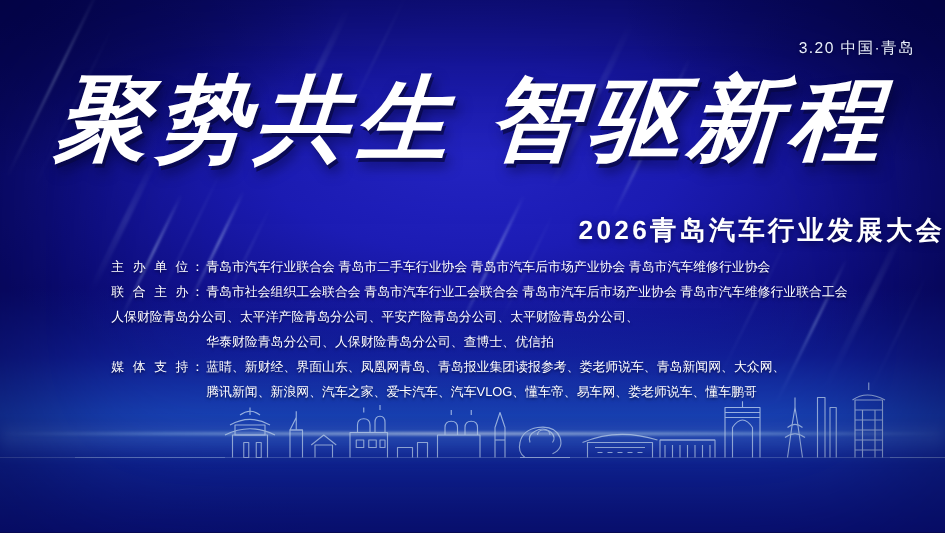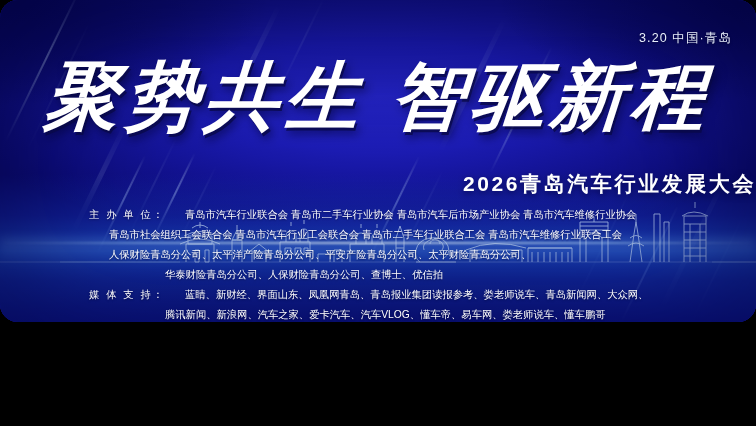--- a/index.html
+++ b/index.html
@@ -3,25 +3,24 @@
 <meta charset="utf-8">
 <style>
   html, body {
     margin: 0;
     padding: 0;
     background: #000;
   }
   #poster {
     position: relative;
     width: 756px;
-    height: 322px;
+    height: 426px;
     overflow: hidden;
     font-family: "Liberation Sans", "DejaVu Sans", sans-serif;
     background: #1414a8;
-    border-radius: 18px;
   }
 
   
   .bg-base {
     position: absolute; inset: 0;
     background:
       radial-gradient(ellipse 58% 46% at 50% 30%, #2424c4 0%, #1c1cb4 38%, #12128f 70%, #0a0a72 100%);
   }
   .bg-corner-dark {
     position: absolute; inset: 0;
@@ -140,21 +139,21 @@
     line-height: 17px;
     white-space: nowrap;
     text-shadow: 0 1px 2px rgba(2,2,40,0.6);
   }
   .info-label {
     width: 76px;
     flex: 0 0 76px;
     text-align: justify;
     letter-spacing: 2px;
   }
-  .info-value { flex: 1 1 auto; padding-left: 20px; }
+  .info-value { flex: 1 1 auto; }
   .info-row.cont .info-label { visibility: hidden; }
   .info-row.cont .info-value { padding-left: 0; }
   .indent { padding-left: 56px; }
 </style>
 </head>
 <body>
 
 <div id="poster">
 
   <div class="bg-base"></div>
@@ -273,21 +272,22 @@
   <div class="subtitle">2026青岛汽车行业发展大会</div>
 
   <div class="info-block">
 
     <div class="info-row">
       <div class="info-label">主 办 单 位：</div>
       <div class="info-value">青岛市汽车行业联合会 青岛市二手车行业协会 青岛市汽车后市场产业协会  青岛市汽车维修行业协会</div>
     </div>
 
     <div class="info-row">
-      <div class="info-value">青岛市社会组织工会联合会 青岛市汽车行业工会联合会 青岛市二手车行业联合工会 青岛市汽车维修行业联合工会</div>
+      <div class="info-label">联 合 主 办：</div>
+      <div class="info-value">青岛市社会组织工会联合会 青岛市汽车行业工会联合会 青岛市汽车后市场产业协会 青岛市汽车维修行业联合工会</div>
     </div>
 
     <div class="info-row">
       <div class="info-value">人保财险青岛分公司、太平洋产险青岛分公司、平安产险青岛分公司、太平财险青岛分公司、</div>
     </div>
     <div class="info-row cont">
       <div class="info-label"></div>
       <div class="info-value indent">华泰财险青岛分公司、人保财险青岛分公司、查博士、优信拍</div>
     </div>
 

